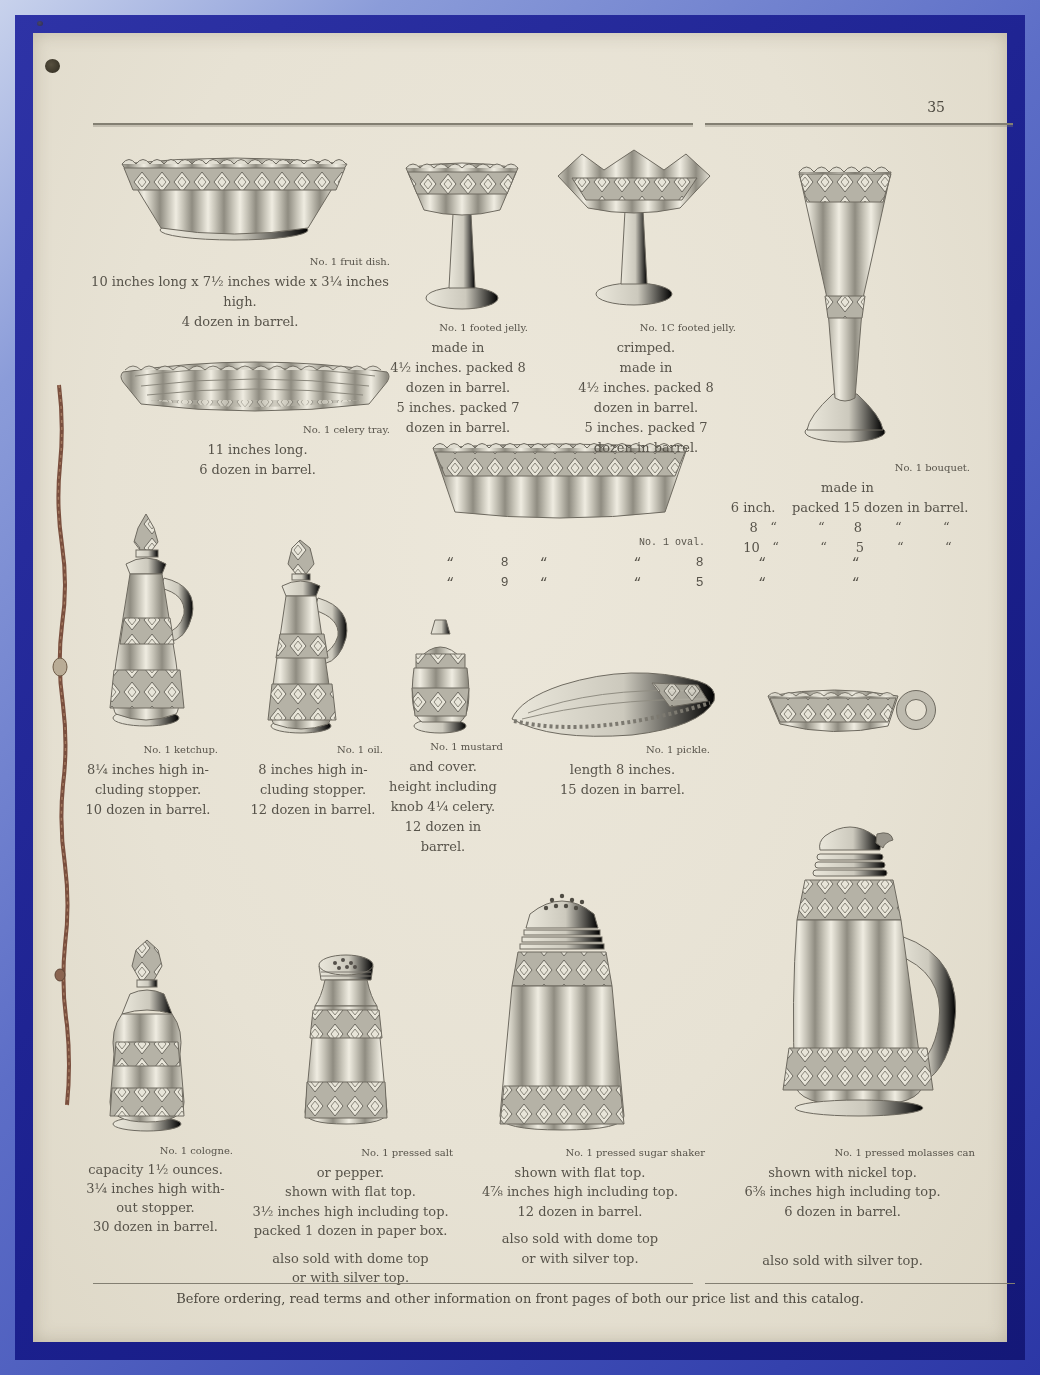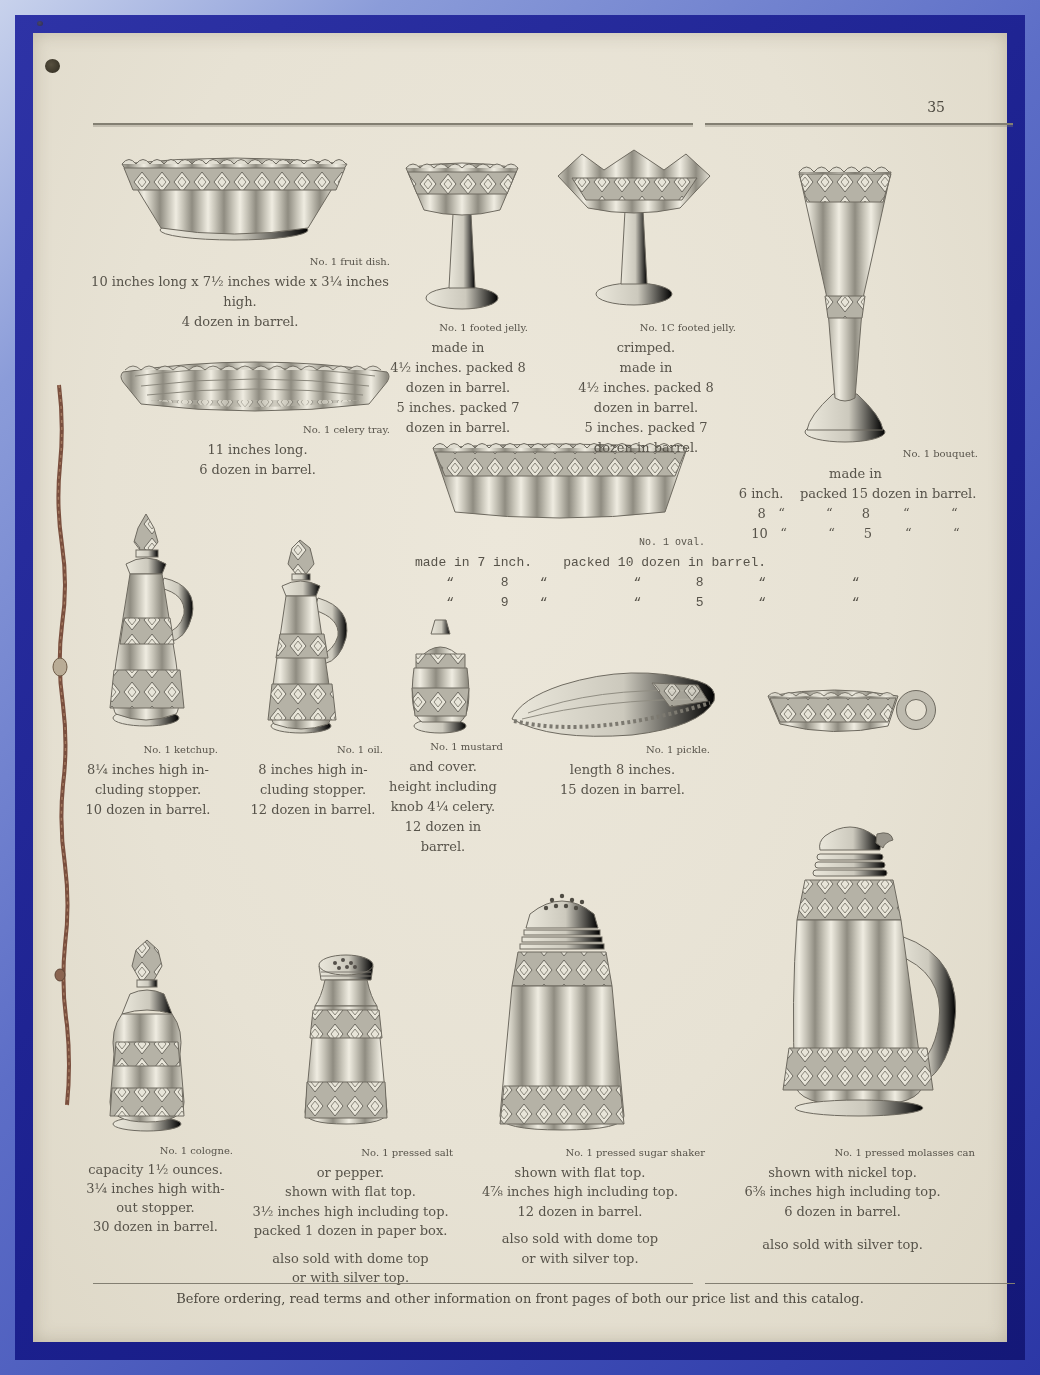--- a/index.html
+++ b/index.html
@@ -140,31 +140,30 @@
       <div>5 inches.   packed 7</div>
       <div>dozen in barrel.</div>
     </div>
 
     <div class="cap" style="left:92px;top:387px;width:265px;">
       <div class="t">No. 1 celery tray.</div>
       <div>11 inches long.</div>
       <div>6 dozen in barrel.</div>
     </div>
 
-    <div class="cap" style="left:692px;top:411px;width:245px;margin-left:8px;">
+    <div class="cap" style="left:692px;top:425px;width:245px;">
       <div class="t">No. 1 bouquet.</div>
       <div>made in</div>
       <div class="pre"> 6 inch.    packed 15 dozen in barrel.</div>
       <div class="pre"> 8   “          “       8        “          “</div>
       <div class="pre">10   “          “       5        “          “</div>
     </div>
 
     <div class="cap" style="left:382px;top:500px;width:290px;font-family:Liberation Mono, monospace;">
       <div class="t">No. 1 oval.</div>
-      <div class="pre">made in 7 inch.    packed 10 dozen in barrel.</div>
       <div class="pre">    “      8    “           “       8       “           “</div>
       <div class="pre">    “      9    “           “       5       “           “</div>
     </div>
 
     <svg class="ill" style="left:49px;top:479px;" width="135" height="226" viewBox="0 0 135 226">
       <ellipse cx="64" cy="206" rx="33" ry="8" fill="url(#gSoft)" stroke="#6e6a60"></ellipse>
       <path d="M64 2 L72 16 L76 30 L70 38 L58 38 L52 30 L56 16 Z" fill="url(#pDia)" stroke="#6e6a60"></path>
       <rect x="54" y="38" width="22" height="7" fill="url(#gSoft)" stroke="#6e6a60"></rect>
       <path d="M82 66 Q116 74 110 104 Q104 128 86 130 L82 122 Q98 118 102 102 Q104 82 78 76 Z" fill="url(#gSoft)" stroke="#6e6a60"></path>
       <path d="M44 52 Q64 40 84 52 L80 62 L48 62 Z" fill="url(#gSoft)" stroke="#6e6a60"></path>
@@ -325,21 +324,21 @@
         <div>also sold with dome top</div>
         <div>or with silver top.</div>
       </div>
     </div>
 
     <div class="cap" style="left:677px;top:1110px;width:265px;line-height:19.5px;">
       <div class="t">No. 1 pressed molasses can</div>
       <div>shown with nickel top.</div>
       <div>6⅜ inches high  including top.</div>
       <div>6 dozen in barrel.</div>
-      <div class="note" style="margin-top:14px;">
+      <div class="note" style="margin-top:30px;">
         <div>also sold with silver top.</div>
       </div>
     </div>
 
     <div class="rule thin" style="left:60px;top:1250px;width:600px;"></div>
     <div class="rule thin" style="left:672px;top:1250px;width:310px;"></div>
     <div class="ftr">Before ordering, read terms and other information on front pages of both our price list and this catalog.</div>
 
   </div>
 </div>

